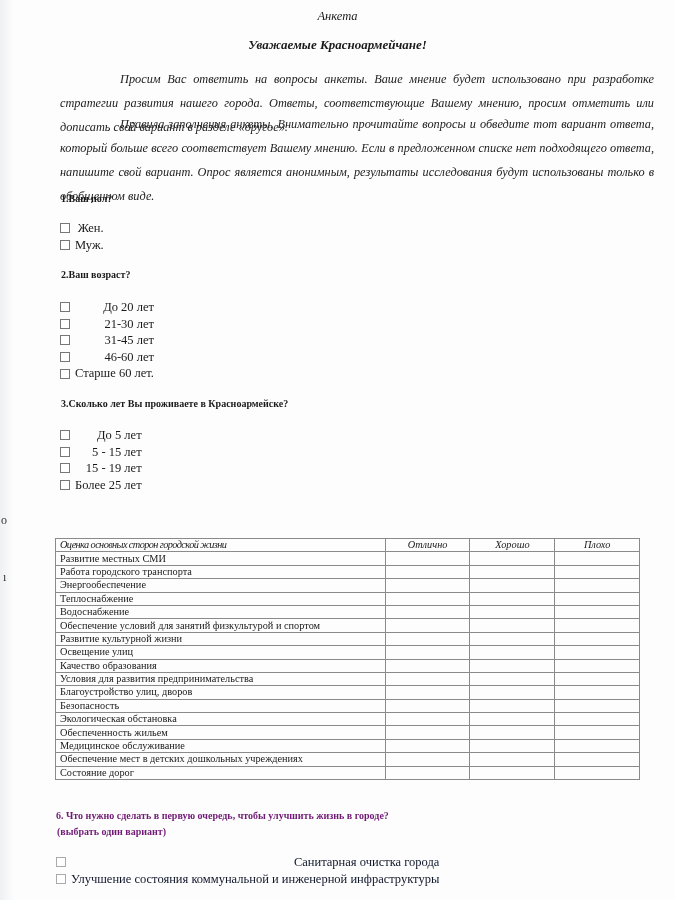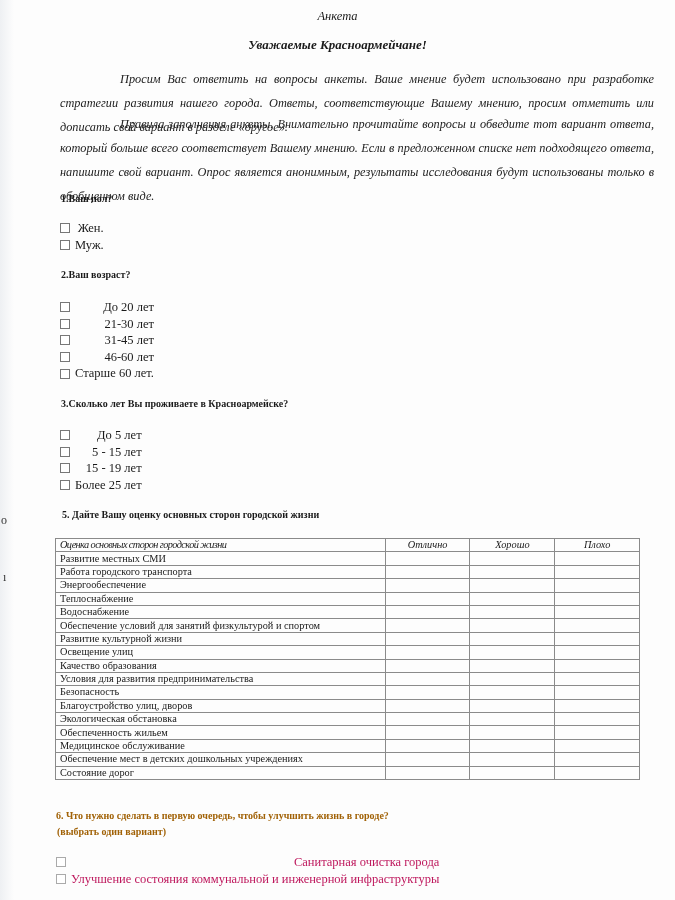--- a/index.html
+++ b/index.html
@@ -30,23 +30,23 @@
     .q-title {
       position: absolute; left: 61px; font-weight: bold; font-size: 10px;
       font-family: "Liberation Serif", serif;
     }
     .options { position: absolute; left: 60px; font-size: 12.5px; line-height: 16.6px; }
     .opt { display: flex; align-items: center; white-space: nowrap; justify-content: space-between; }
     .box {
       display: inline-block; width: 8px; height: 8px; border: 1px solid #777;
       margin-right: 5px; background: #fff; flex: none;
     }
-    .faded { color: #be185d; }
+    .faded { color: #0f172a; }
     .faded .box { border-color: #aaa; }
-    .q6-title { color: #a16207; }
+    .q6-title { color: #701a75; }
 
     table.rating {
       position: absolute; left: 55px; top: 538px; width: 585px;
       border-collapse: collapse; font-size: 10.3px;
     }
     table.rating td, table.rating th {
       border: 1px solid #8a8a8a; height: 12.4px; padding: 0 4px;
       font-weight: normal; white-space: nowrap; line-height: 12px;
     }
     table.rating th { font-style: italic; text-align: center; }
@@ -122,21 +122,20 @@
     <div class="opt">
         <span class="box"></span>
         <span>15 - 19 лет</span>
       </div>
     <div class="opt">
         <span class="box"></span>
         <span>Более 25 лет</span>
       </div>
   </div>
 
-  <div class="q-title" style="top:509px; left:62px;">5. Дайте Вашу оценку основных сторон городской жизни</div>
 
   <table class="rating">
     <colgroup>
         <col class="c1">
         <col class="c2">
         <col class="c3">
         <col class="c4">
       </colgroup>
     <thead>
       <tr>
@@ -201,27 +200,27 @@
           <td></td>
           <td></td>
         </tr>
         <tr>
           <td>Условия для развития предпринимательства</td>
           <td></td>
           <td></td>
           <td></td>
         </tr>
         <tr>
+          <td>Благоустройство улиц, дворов</td>
+          <td></td>
+          <td></td>
+          <td></td>
+        </tr>
+        <tr>
           <td>Безопасность</td>
-          <td></td>
-          <td></td>
-          <td></td>
-        </tr>
-        <tr>
-          <td>Благоустройство улиц, дворов</td>
           <td></td>
           <td></td>
           <td></td>
         </tr>
         <tr>
           <td>Экологическая обстановка</td>
           <td></td>
           <td></td>
           <td></td>
         </tr>

